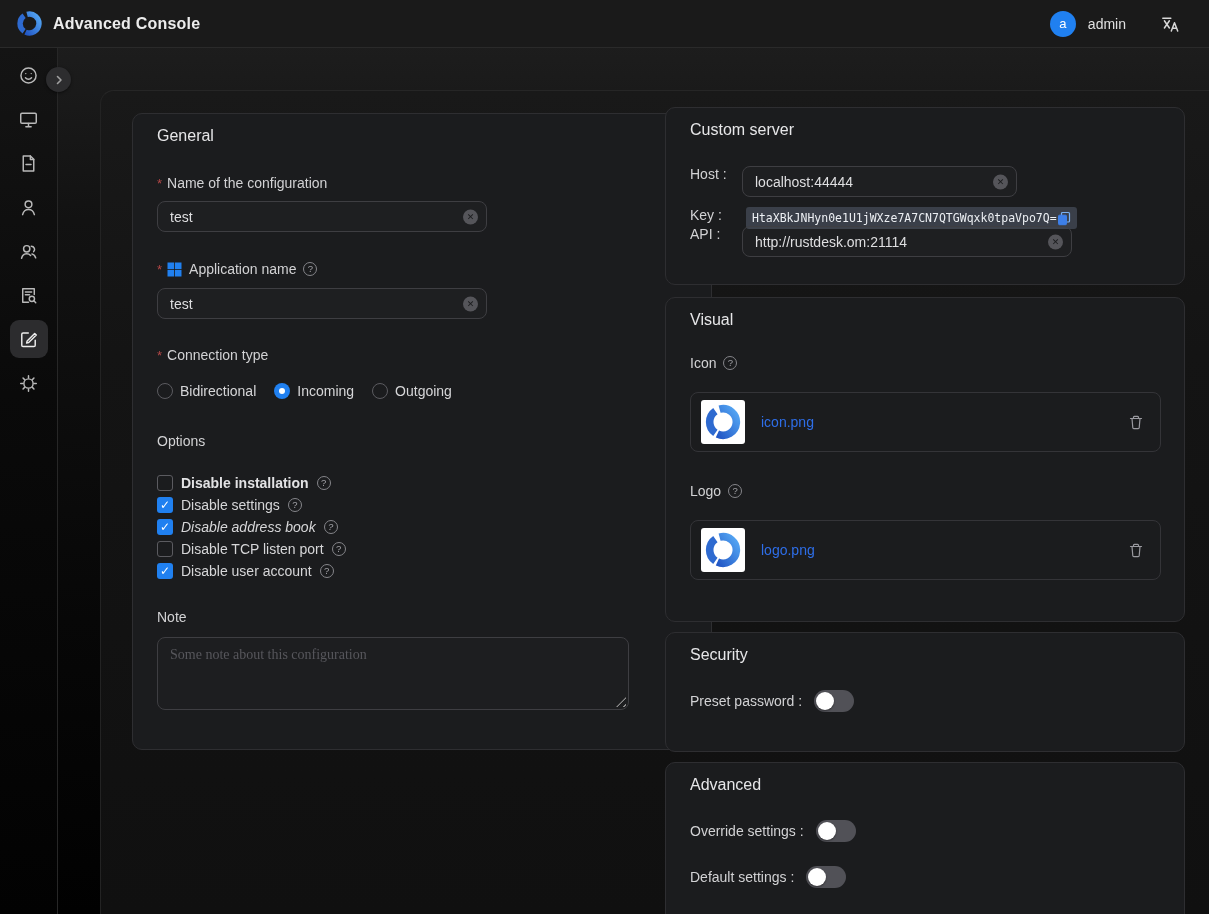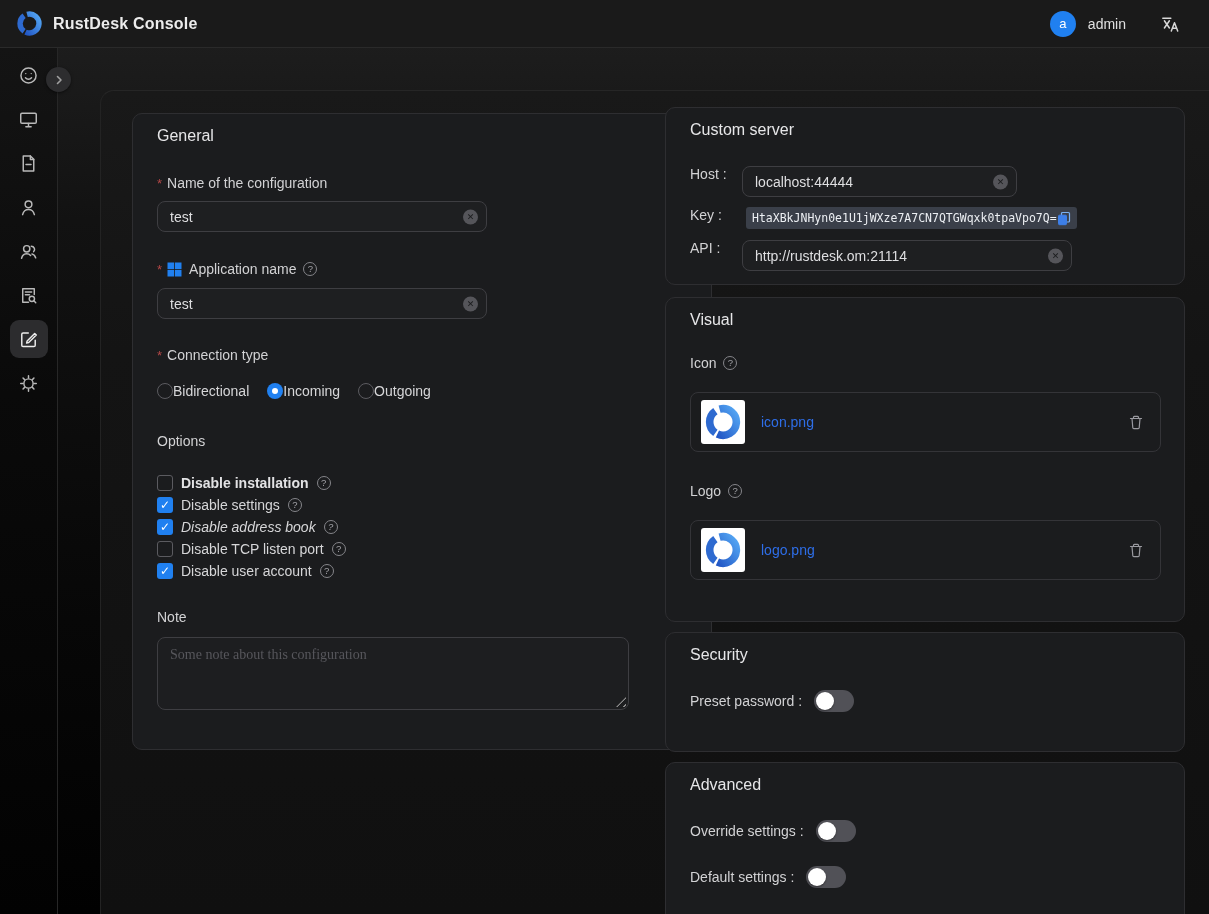--- a/index.html
+++ b/index.html
@@ -46,21 +46,21 @@
 
   .input-wrap { position:absolute; height:31px; }
   .text-input { width:100%; height:100%; background:rgba(255,255,255,.015); border:1px solid #3e3e42;
                 border-radius:8px; color:#dfdfe1; font-size:14px; padding:0 30px 0 12px; outline:none;
                 font-family:"Liberation Sans","DejaVu Sans",sans-serif; }
   .clear-btn { position:absolute; right:9px; top:50%; transform:translateY(-50%); width:15px; height:15px;
                border-radius:50%; background:#55555a; color:#1b1c1e; display:flex; align-items:center;
                justify-content:center; font-size:9px; font-weight:700; cursor:pointer; }
 
   .radio-row { position:absolute; left:24px; display:flex; align-items:center; gap:18px; }
-  .radio-opt { display:flex; align-items:center; cursor:pointer; }
+  .radio-opt { display:flex; align-items:center; gap:7px; cursor:pointer; }
   .radio { width:16px; height:16px; border-radius:50%; border:1px solid #5b5b60; flex:none; }
   .radio.on { border:none; background:#2080f0; position:relative; }
   .radio.on::after { content:""; position:absolute; left:5px; top:5px; width:6px; height:6px; border-radius:50%; background:#fff; }
   .opt-label { font-size:14px; color:#d6d6d8; }
 
   .cb-row { position:absolute; left:24px; height:16px; display:flex; align-items:center; gap:8px; }
   .cb { width:16px; height:16px; border-radius:3px; border:1px solid #5b5b60; flex:none; cursor:pointer; }
   .cb.on { border:none; background:#2080f0; position:relative; }
   .cb.on::after { content:"\2713"; position:absolute; left:0; top:0; width:16px; height:16px; color:#fff;
                   font-size:12px; font-weight:700; display:flex; align-items:center; justify-content:center; }
@@ -113,21 +113,21 @@
 </svg>
 
 <div class="stage">
 
   <div class="header">
     <span>
       <svg width="27" height="27" viewBox="0 0 40 40">
           <use href="#rdlogo"></use>
         </svg>
     </span>
-    <span class="app-title">RustDesk Console</span>
+    <span class="app-title">Advanced Console</span>
     <div class="header-right">
       <span class="avatar">a</span>
       <span class="username">admin</span>
       <span class="icon-btn">
         <svg width="19" height="19" viewBox="0 0 19 19" fill="none" stroke="currentColor" stroke-width="1.5" stroke-linecap="round" stroke-linejoin="round">
           <path d="M2.8 4.2h8"></path>
           <path d="M4.4 6.8l5 7.2 M9.4 6.8l-5 7.2"></path>
           <path d="M11.3 17l3.2-8.3L17.7 17 M12.5 14.2h4.1"></path>
         </svg>
       </span>
@@ -322,21 +322,21 @@
         <span class="key-text">HtaXBkJNHyn0e1U1jWXze7A7CN7QTGWqxk0tpaVpo7Q=</span>
         <span style="display:flex;">
           <svg width="14" height="15" viewBox="0 0 14 15">
             <rect x="4.5" y="1.5" width="8" height="9.5" rx="1" fill="none" stroke="#7ab0f2" stroke-width="1.2"></rect>
             <rect x="1.5" y="4.2" width="8" height="9.5" rx="1" fill="#3d7fe8" stroke="#3d7fe8"></rect>
           </svg>
         </span>
       </span>
     </div>
 
-    <div class="srv-row" style="top:132px; height:46px;">
+    <div class="srv-row" style="top:118px; height:46px;">
       <span class="srv-label">API :</span>
       <div class="input-wrap" style="position:relative; width:330px;">
         <input class="text-input" type="text" value="http://rustdesk.om:21114" style="">
         <span class="clear-btn">✕</span>
       </div>
     </div>
   </div>
 
   <div class="card" style="left:665px; top:632px; width:520px; height:120px;">
     <div class="card-title">Security</div>

